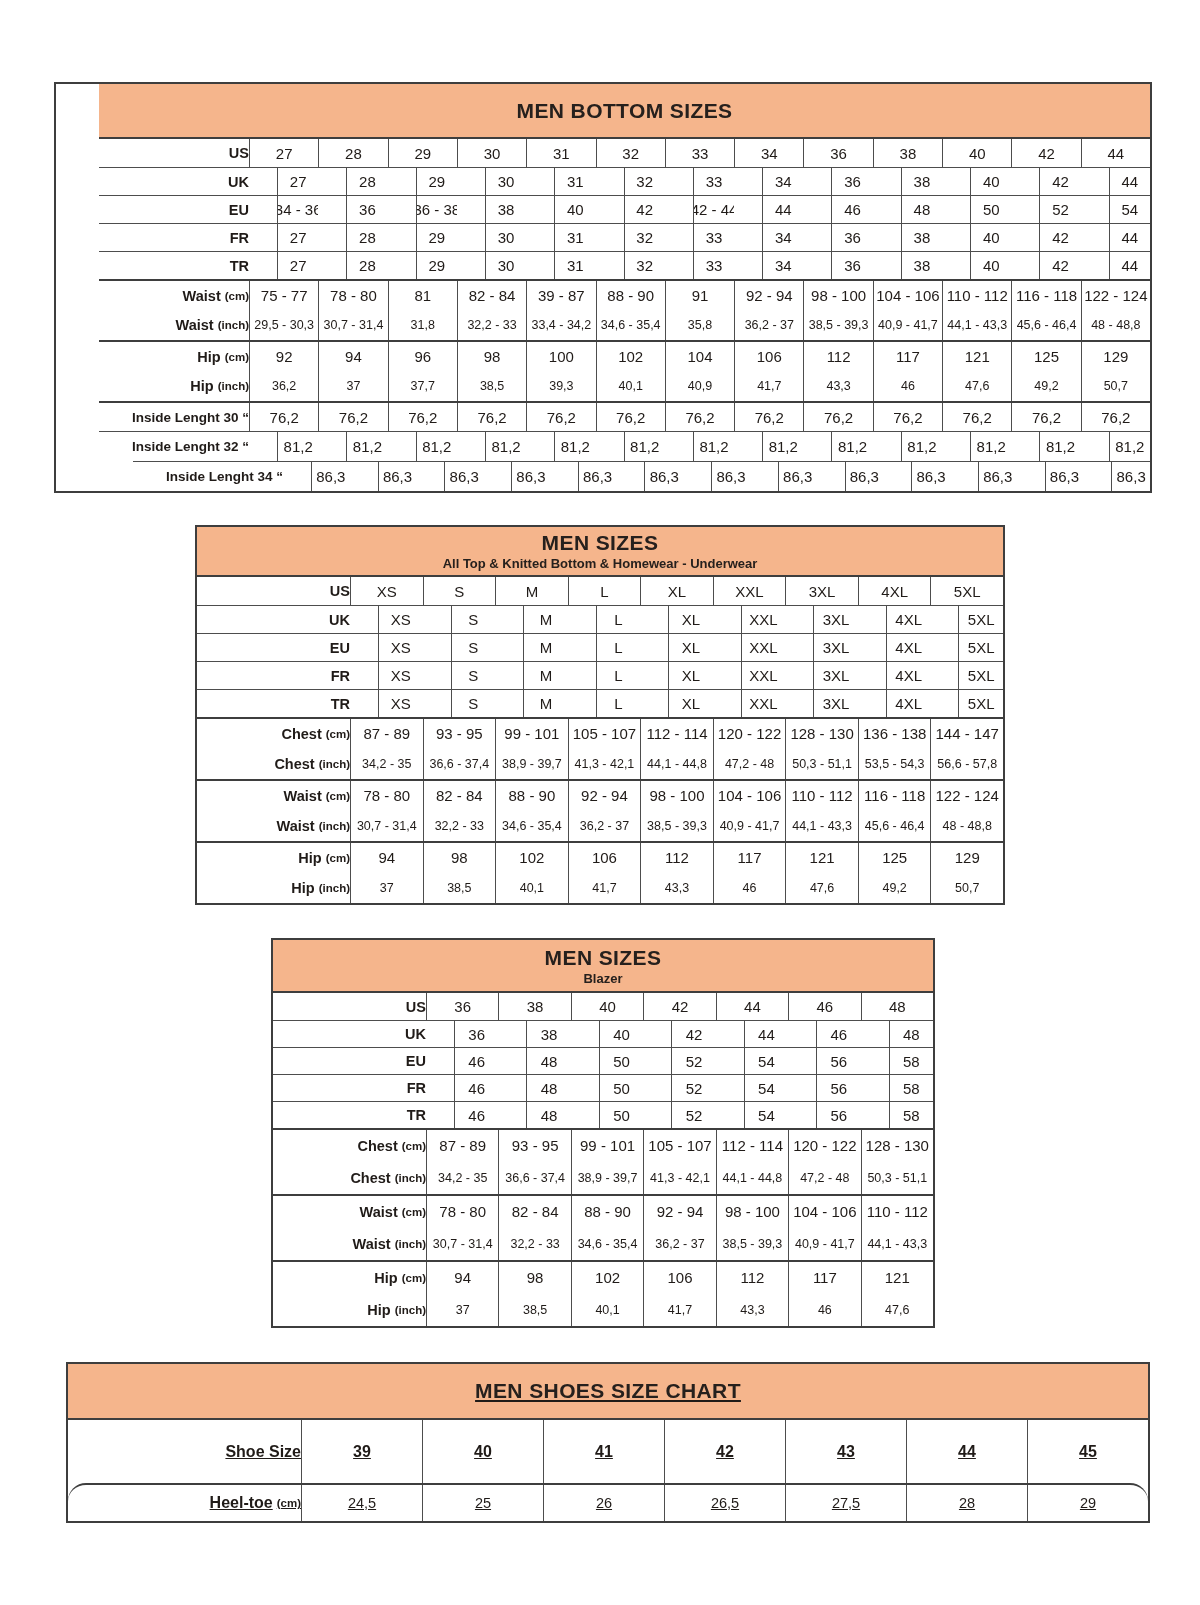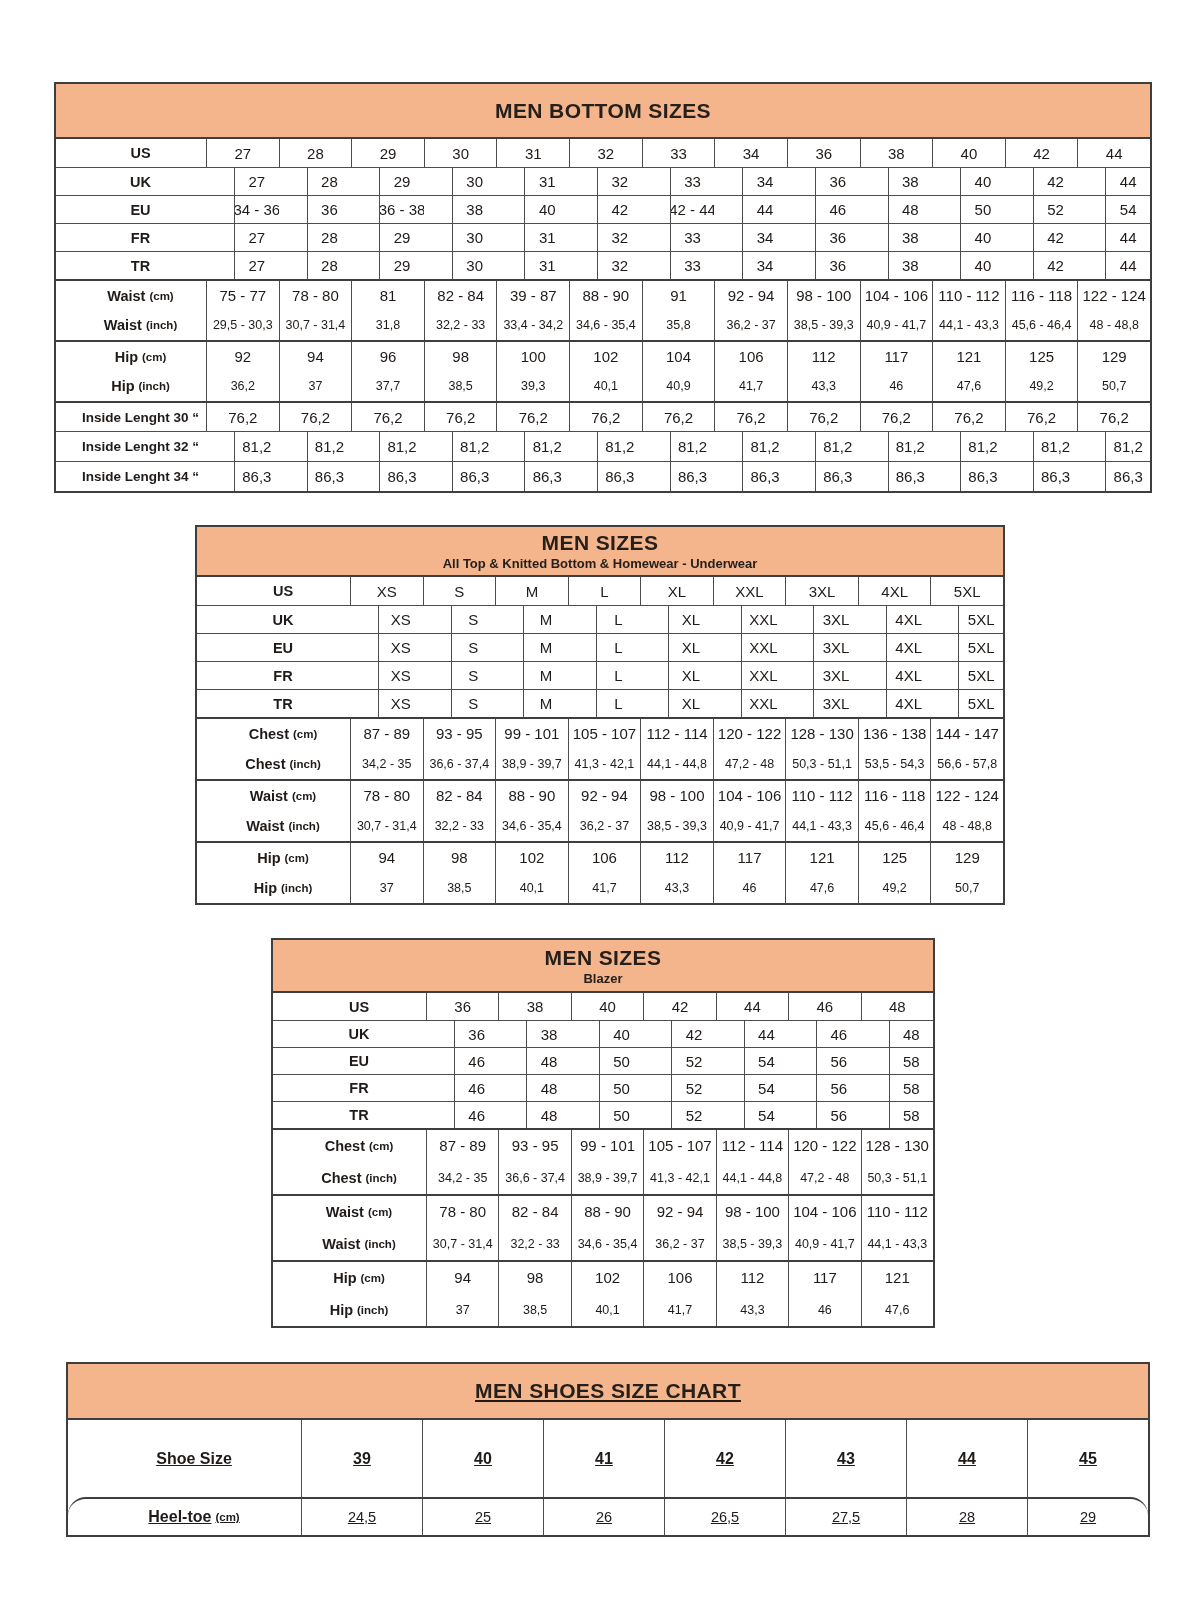--- a/index.html
+++ b/index.html
@@ -10,21 +10,21 @@
   }
   html,body{margin:0;padding:0;}
   body{
     width:1200px;height:1605px;position:relative;background:#ffffff;
     font-family:"Liberation Sans","DejaVu Sans",sans-serif;color:var(--ink);
   }
   .size-table{
     position:absolute;background:#ffffff;border:2px solid var(--border-dark);
     box-sizing:border-box;
   }
-  #t1{left:54px;top:82px;width:1098px;--label-w:150px;}
+  #t1{left:54px;top:82px;width:1098px;padding-left:43px;--label-w:150px;}
   #t2{left:195px;top:525px;width:810px;--label-w:153px;}
   #t3{left:271px;top:938px;width:664px;--label-w:153px;}
   #t4{left:66px;top:1362px;width:1084px;text-decoration:underline;--label-w:233px;}
 
   .tbl-header{
     background:var(--peach);border-bottom:2px solid var(--border-dark);
     display:flex;flex-direction:column;align-items:center;justify-content:center;
     box-sizing:border-box;text-align:center;
   }
   #t1 .tbl-header{height:55px;}
@@ -36,33 +36,33 @@
   .tbl-subtitle{font-weight:bold;font-size:13px;margin-top:1px;color:#26201d;}
   .tbl-subtitle:empty{display:none;}
 
   .row{display:grid;box-sizing:border-box;align-items:stretch;}
   .row.sep-thin{border-top:1px solid var(--border-mid);gap:28px;}
   .row.sep-thick{border-top:2px solid var(--border-dark);}
   .cell{
     display:flex;align-items:center;justify-content:center;box-sizing:border-box;
     border-left:1px solid var(--border-mid);font-size:15px;white-space:nowrap;overflow:hidden;
   }
-  .cell:first-child{border-left:none;justify-content:center;padding-left:19px;}
+  .cell:first-child{border-left:none;justify-content:flex-end;padding-left:19px;}
   .cell.label{font-weight:bold;font-size:14.5px;}
   .cell.label .unit{font-weight:bold;font-size:11.5px;margin-left:4px;}
 
   
   #t1 .k-size{height:28px;}
   #t1 .k-cm{height:31px;}   #t1 .k-inch{height:30px;}
   #t1 .k-il{height:30px;}   #t1 .k-il .cell.label{font-size:13.5px;}
   #t2 .k-size{height:28px;}
   #t2 .k-cm,#t2 .k-inch{height:31px;}
   #t3 .k-size{height:27px;}
   #t3 .k-cm,#t3 .k-inch{height:33px;}
-  #t4 .k-shoe{height:77px;}
+  #t4 .k-shoe{height:63px;}
   #t4 .k-heel{height:38px;}
 
   .k-inch .cell{font-size:12.5px;}
   .k-inch .cell.label,.k-cm .cell.label{font-size:14.5px;}
   #t4 .cell.label{font-size:16px;}
   #t4 .k-shoe .cell.val{font-weight:bold;font-size:16px;}
   #t4 .k-heel .cell.val{font-size:14.5px;}
 </style>
 </head>
 <body>
@@ -268,21 +268,21 @@
         <div class="cell val">81,2</div>
         <div class="cell val">81,2</div>
         <div class="cell val">81,2</div>
         <div class="cell val">81,2</div>
         <div class="cell val">81,2</div>
         <div class="cell val">81,2</div>
         <div class="cell val">81,2</div>
         <div class="cell val">81,2</div>
         <div class="cell val">81,2</div>
       </div>
-      <div class="row k-il sep-thin" style="grid-template-columns: 150px repeat(13, 1fr);">
+      <div class="row k-il sep-thin" style="grid-template-columns: 150px repeat(13, 1fr); margin-left: 34px;">
         <div class="cell label">
           <span>Inside Lenght 34 “</span>
         </div>
         <div class="cell val">86,3</div>
         <div class="cell val">86,3</div>
         <div class="cell val">86,3</div>
         <div class="cell val">86,3</div>
         <div class="cell val">86,3</div>
         <div class="cell val">86,3</div>
         <div class="cell val">86,3</div>

